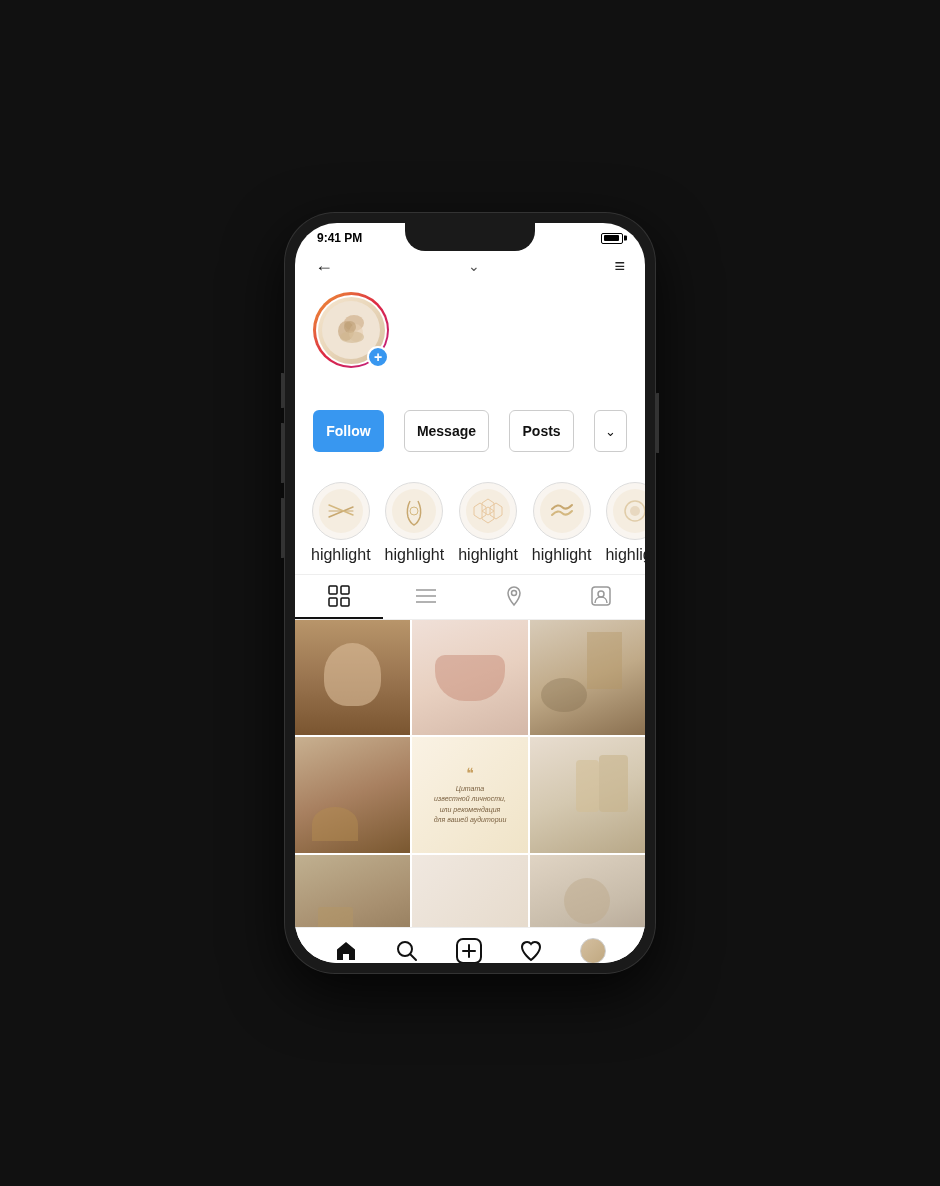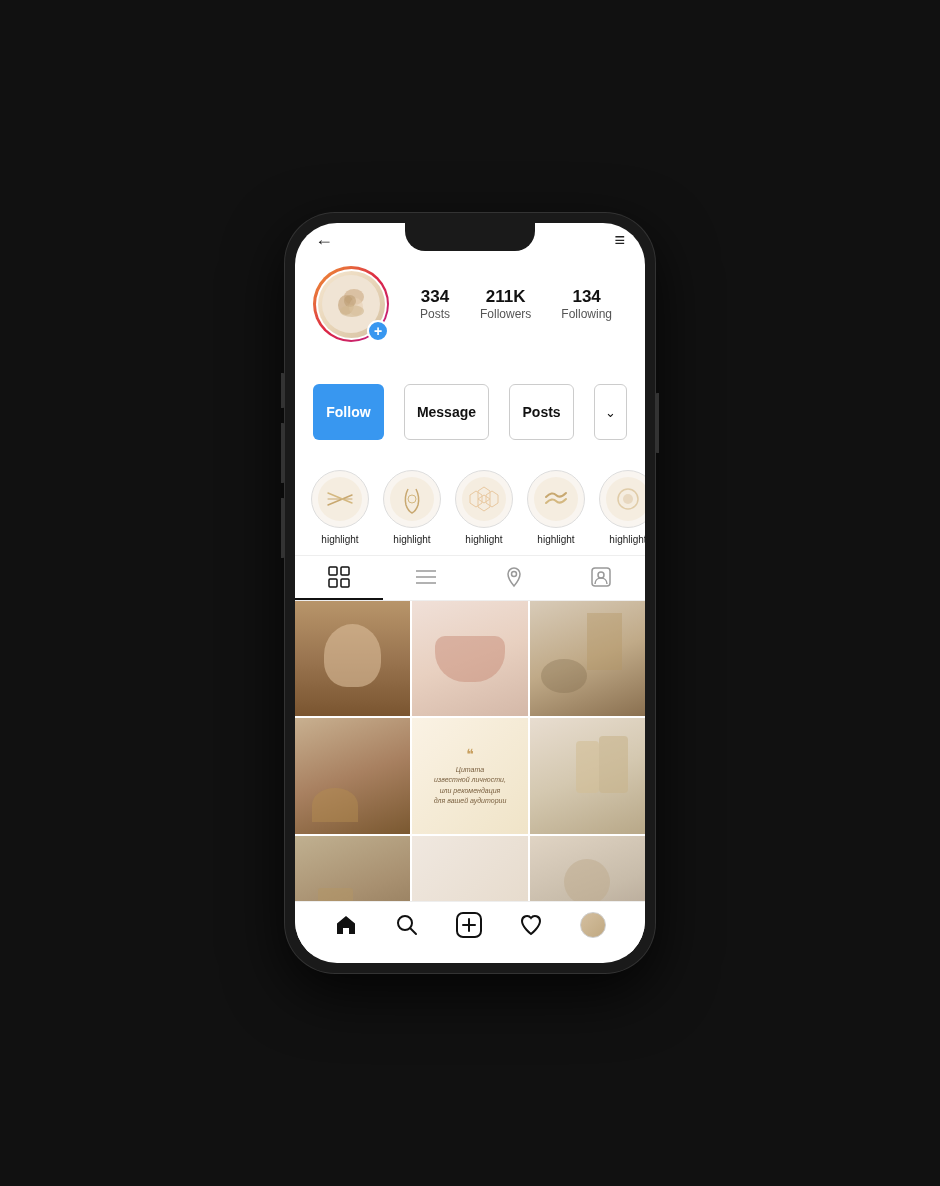--- a/index.html
+++ b/index.html
@@ -208,21 +208,21 @@
       font-weight: 600;
       cursor: pointer;
     }
 
     .btn-message {
       flex: 1;
       background: #fff;
       color: #111;
       border: 1.5px solid #ccc;
       border-radius: 6px;
-      padding: 19px 12px;
+      padding: 12px 12px;
       font-size: 14px;
       font-weight: 600;
       cursor: pointer;
     }
 
     .btn-email {
       flex: 1;
       background: #fff;
       color: #111;
       border: 1.5px solid #ccc;
@@ -269,21 +269,21 @@
       border: 1.5px solid #ddd;
       overflow: hidden;
       display: flex;
       align-items: center;
       justify-content: center;
       font-size: 22px;
       background: #f9f5f0;
     }
 
     .highlight-label {
-      font-size: 10px;
+      font-size: 16px;
       color: #222;
       text-align: left;
     }
 
     
     .tab-bar {
       display: flex;
       border-top: 1px solid #eee;
       border-bottom: 1px solid #eee;
     }
@@ -407,20 +407,28 @@
 
 <div class="phone-outer">
   <div class="side-btn-right"></div>
   <div class="side-btn-left-1"></div>
   <div class="side-btn-left-2"></div>
   <div class="side-btn-left-3"></div>
 
   <div class="phone-inner">
     <div class="notch"></div>
 
+    <div class="status-bar">
+      <span class="status-time">9:41 PM</span>
+      <div class="status-icons">
+        <div class="battery-icon">
+          <div class="battery-fill"></div>
+        </div>
+      </div>
+    </div>
 
     <div class="scroll-content">
 
       <div class="nav-bar">
         <span class="nav-icon">←</span>
         <span class="nav-chevron">⌄</span>
         <span class="nav-icon nav-menu">≡</span>
       </div>
 
       <div class="profile-section">
@@ -438,34 +446,20 @@
                     <ellipse cx="34" cy="32" rx="7" ry="9" fill="#e8d0b4" opacity="0.6"></ellipse>
                     <circle cx="28" cy="26" r="6" fill="#b8986c" opacity="0.5"></circle>
                     <ellipse cx="30" cy="36" rx="12" ry="6" fill="#d0b890" opacity="0.6"></ellipse>
                   </svg>
                 </div>
               </div>
             </div>
             <div class="plus-badge">+</div>
           </div>
 
-          <div class="stats-row">
-            <div class="stat-item">
-              <div class="stat-number">334</div>
-              <div class="stat-label">Posts</div>
-            </div>
-            <div class="stat-item">
-              <div class="stat-number">211K</div>
-              <div class="stat-label">Followers</div>
-            </div>
-            <div class="stat-item">
-              <div class="stat-number">134</div>
-              <div class="stat-label">Following</div>
-            </div>
-          </div>
         </div>
 
         <div class="bio-area"></div>
 
         <div class="action-buttons">
           <button class="btn-follow">Follow</button>
           <button class="btn-message">Message</button>
           <button class="btn-email">Posts</button>
           <button class="btn-chevron">⌄</button>
         </div>

